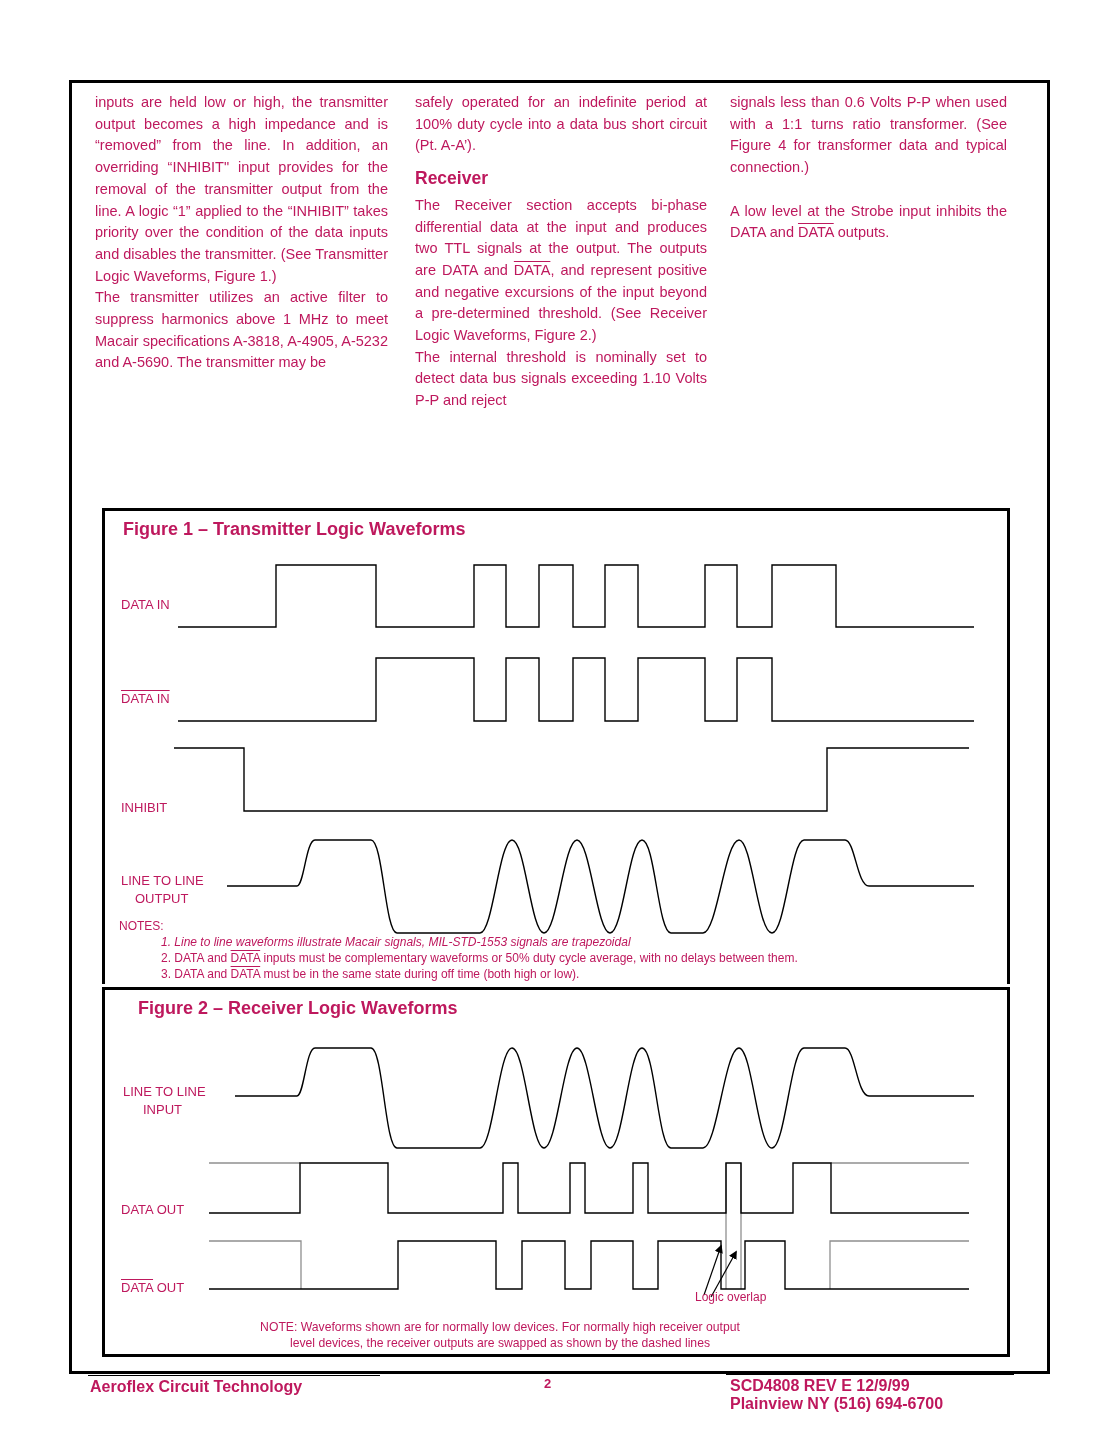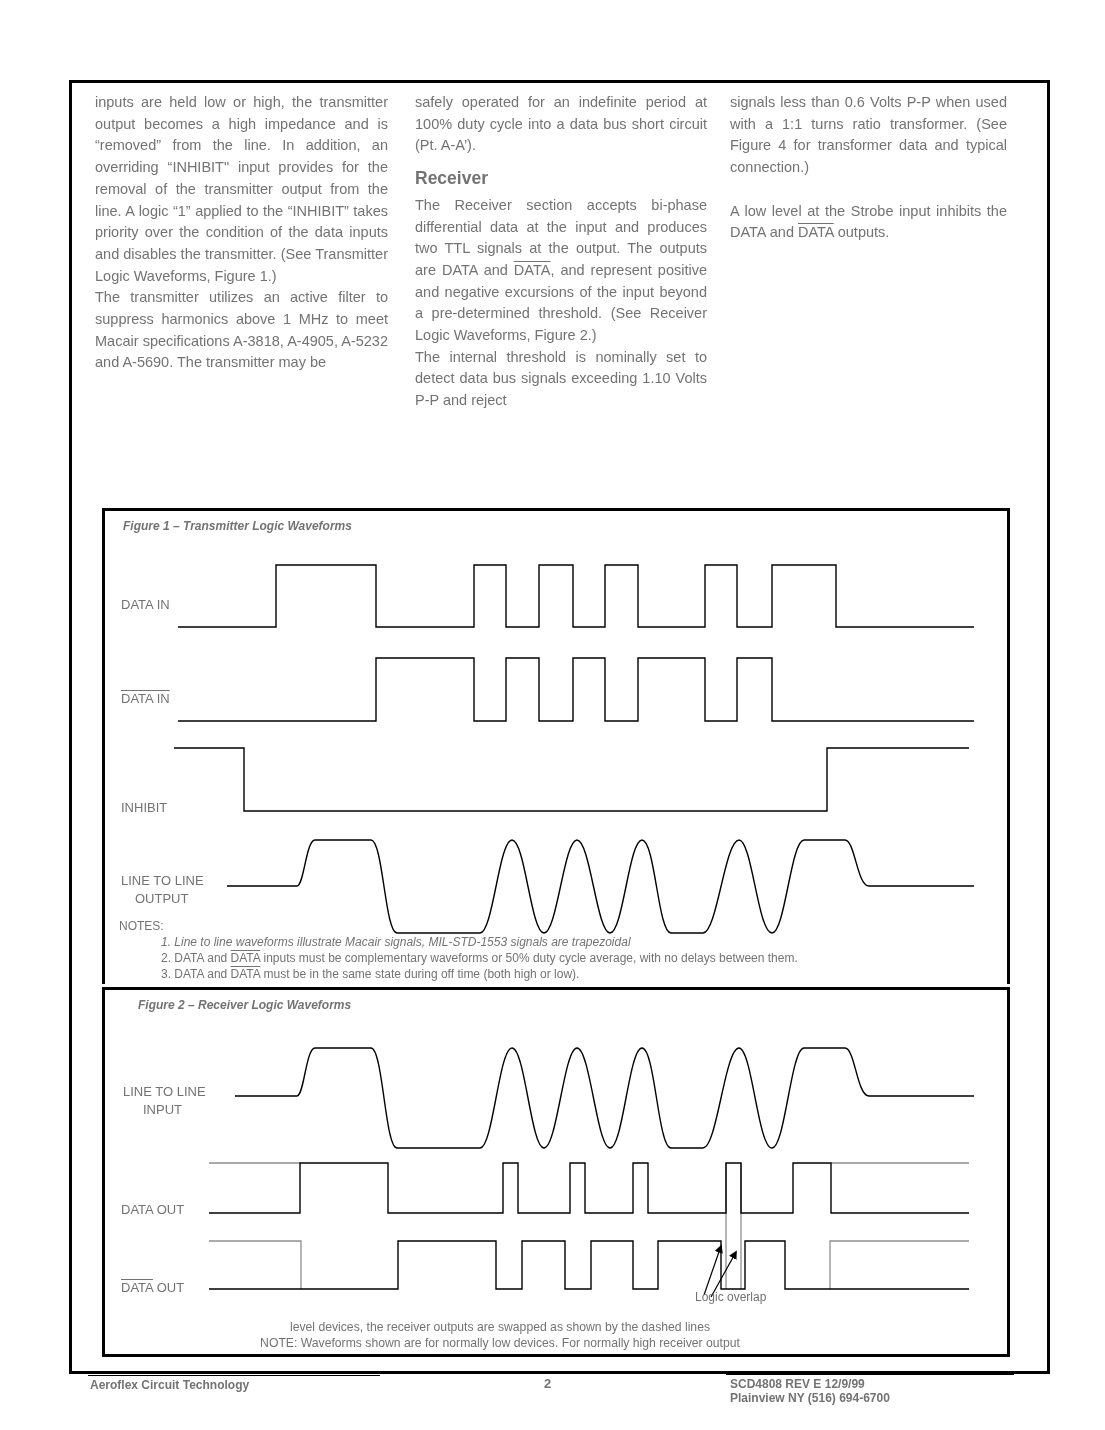--- a/index.html
+++ b/index.html
@@ -1,37 +1,37 @@
 <!DOCTYPE html>
 <html><head>
 <meta charset="utf-8">
 <style>
   html,body{margin:0;padding:0;background:#ffffff;}
   #page{position:relative;width:1105px;height:1430px;background:#ffffff;
-        font-family:"Liberation Sans", sans-serif;color:#737373;overflow:hidden;}
+        font-family:"Liberation Sans", sans-serif;color:#be185d;overflow:hidden;}
   #border-box{position:absolute;left:69px;top:80px;width:975px;height:1288px;
         border:3px solid #000;}
   .col{position:absolute;top:92px;font-size:14.5px;line-height:21.7px;text-align:justify;}
   .col p{margin:0;}
   #col1{left:95px;width:293px;}
   #col2{left:415px;width:292px;}
   #col3{left:730px;width:277px;}
   .heading{font-size:17.5px;font-weight:bold;margin:11px 0 5px 0 !important;text-align:left;}
   .ovl{text-decoration:overline;text-decoration-thickness:1px;}
   .figbox{position:absolute;left:102px;width:902px;border:3px solid #000;background:#fff;}
   #fig1{top:508px;height:473px;border-bottom:none;}
   #fig2{top:987px;height:364px;}
-  .figtitle{position:absolute;font-size:12px;font-weight:bold;font-style:italic;}
+  .figtitle{position:absolute;font-size:18px;font-weight:bold;}
   .wlabel{position:absolute;font-size:13px;white-space:nowrap;text-align:center;}
   .small{font-size:12px;}
   .figsvg{position:absolute;left:0;top:0;}
   .notesblock{position:absolute;font-size:12px;line-height:16px;white-space:nowrap;}
   #footer-left-line{position:absolute;left:88px;top:1375px;width:292px;border-top:1.5px solid #000;}
   #footer-right-line{position:absolute;left:726px;top:1374px;width:288px;border-top:1.5px solid #000;}
-  .foot{position:absolute;font-size:12px;font-weight:bold;white-space:nowrap;}
+  .foot{position:absolute;font-size:16px;font-weight:bold;white-space:nowrap;}
   #fig2-note{position:absolute;left:95px;top:329px;width:600px;text-align:center;
              font-size:12.2px;line-height:16px;}
 </style>
 </head>
 <body>
 
 <div id="page">
 
   <div id="border-box"></div>
 
@@ -117,22 +117,22 @@
       </g>
     </svg>
 
     <div class="wlabel" style="left:18px;top:94px;">LINE TO LINE</div>
     <div class="wlabel" style="left:38px;top:112px;">INPUT</div>
     <div class="wlabel" style="left:16px;top:212px;">DATA OUT</div>
     <div class="wlabel" style="left:16px;top:290px;"><span class="ovl">DATA</span><span> OUT</span></div>
     <div class="wlabel small" style="left:590px;top:300px;">Logic overlap</div>
 
     <div id="fig2-note">
+      <div>NOTE: Waveforms shown are for normally low devices. For normally high receiver output</div>
       <div>level devices, the receiver outputs are swapped as shown by the dashed lines</div>
-      <div>NOTE: Waveforms shown are for normally low devices. For normally high receiver output</div>
     </div>
   </div>
 
   <div id="footer-left-line"></div>
   <div class="foot" style="left:90px;top:1378px;">Aeroflex Circuit Technology</div>
   <div class="foot" style="left:544px;top:1376px;font-size:13px;">2</div>
   <div id="footer-right-line"></div>
   <div class="foot" style="left:730px;top:1377px;width:282px;display:flex;justify-content:space-between;flex-direction:column;">
     <span>SCD4808 REV E 12/9/99</span>
     <span>Plainview NY (516) 694-6700</span>

